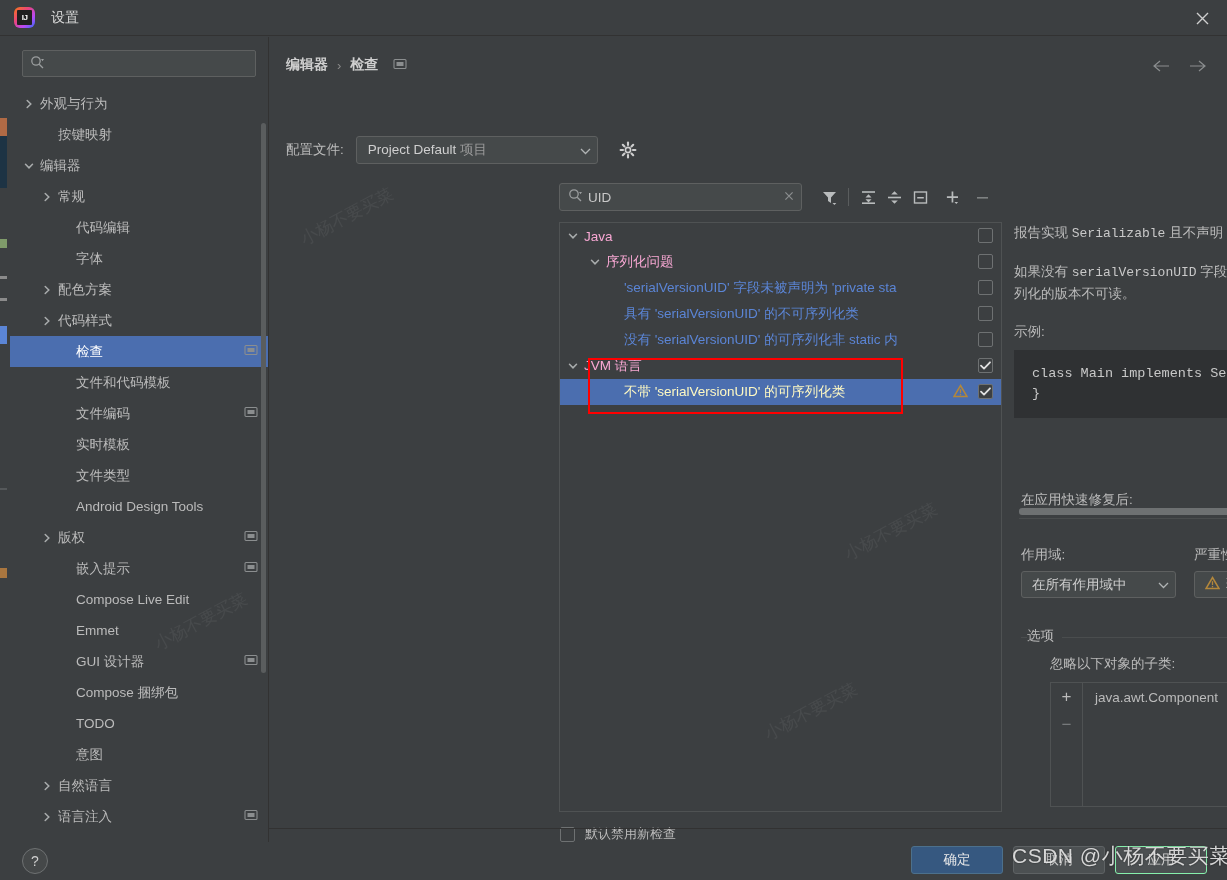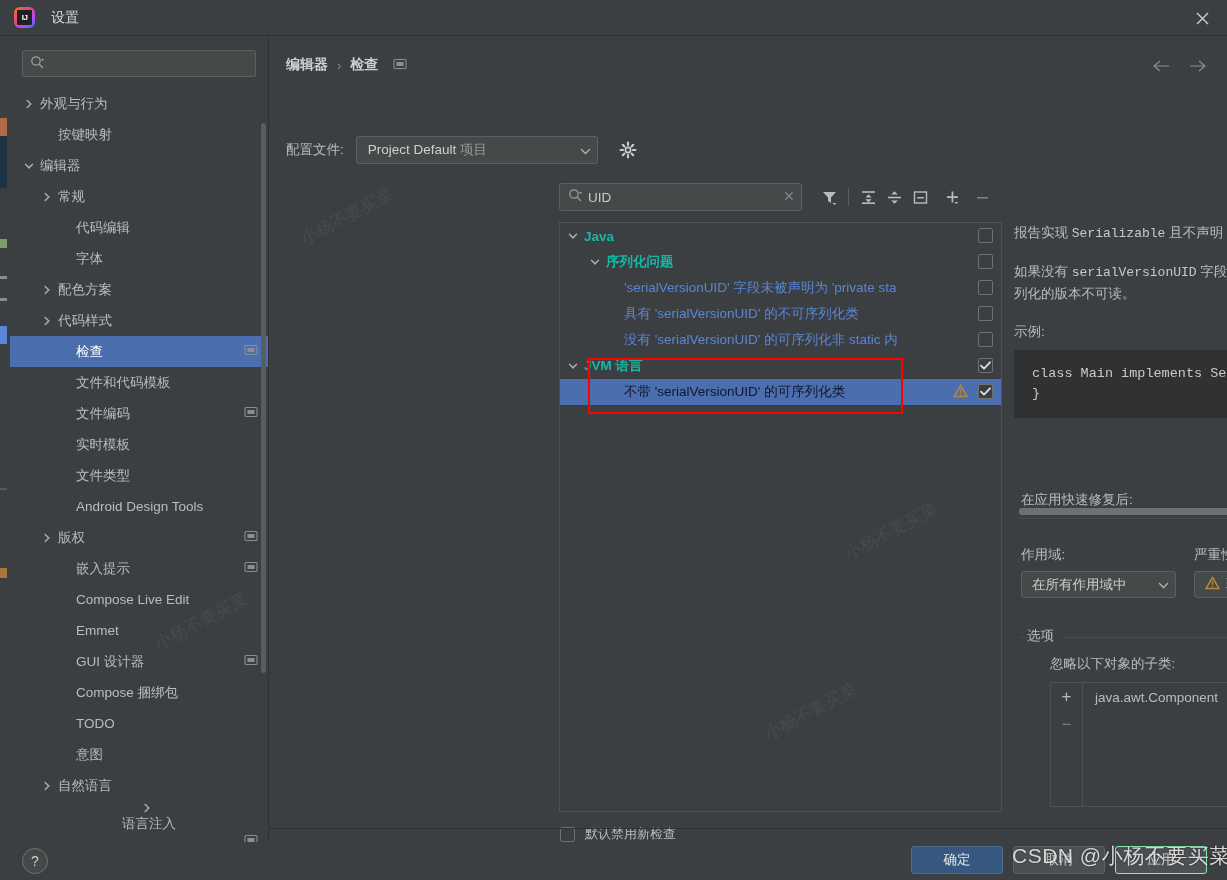--- a/index.html
+++ b/index.html
@@ -112,23 +112,23 @@
 
   
   .insp-tree {
     position:absolute; left:290px; top:185px; width:443px; height:590px;
     background:#3c3f41; border:1px solid #4f5253; overflow:hidden;
   }
   .ins-row { height:26px; display:flex; align-items:center; position:relative; }
   .ins-row.sel { background:#4b6eaf; }
   .ins-arrow { width:14px;height:14px;flex:0 0 14px; }
   .ins-label { font-size:13.5px; white-space:nowrap; overflow:hidden; }
-  .ins-label.group { color:#14b8a6; font-weight:bold; }
+  .ins-label.group { color:#f9a8d4; font-weight:normal; }
   .ins-label.leaf { color:#5b85d6; }
-  .ins-row.sel .ins-label { color:#0f172a; }
+  .ins-row.sel .ins-label { color:#fef9c3; }
   .ins-cb {
     position:absolute; right:8px; top:5px; width:15px; height:15px;
     border:1px solid #6e7172; border-radius:2px; background:#3c3f41;
     display:flex; align-items:center; justify-content:center;
   }
   .ins-warn { position:absolute; right:33px; top:5px; }
   .red-outline {
     position:absolute; left:28px; top:135px; width:315px; height:56px;
     border:2px solid #ff0000; pointer-events:none;
   }
@@ -369,21 +369,21 @@
         <div class="tree-row" style="padding-left: 48px;">
           <span class="arrow"></span>
           <span class="tr-label">意图</span>
         </div>
         <div class="tree-row" style="padding-left: 30px;">
           <span class="arrow"><svg width="14" height="14" viewBox="0 0 14 14">
               <path d="M5.2 3.5 L8.8 7 L5.2 10.5" stroke="#a9acad" stroke-width="1.5" fill="none" stroke-linecap="round"></path>
             </svg></span>
           <span class="tr-label">自然语言</span>
         </div>
-        <div class="tree-row" style="padding-left: 30px; flex-direction: column;">
+        <div class="tree-row" style="padding-left: 30px;">
           <span class="arrow"><svg width="14" height="14" viewBox="0 0 14 14">
               <path d="M5.2 3.5 L8.8 7 L5.2 10.5" stroke="#a9acad" stroke-width="1.5" fill="none" stroke-linecap="round"></path>
             </svg></span>
           <span class="tr-label">语言注入</span>
           <span class="badge-icon"><svg width="14" height="14" viewBox="0 0 14 14">
               <rect x="1" y="2.5" width="12" height="9" rx="1" stroke="#8b8e8f" stroke-width="1.1" fill="none"></rect>
               <rect x="3.5" y="5" width="7" height="4" fill="#8b8e8f"></rect>
             </svg></span>
         </div>
       </div>

